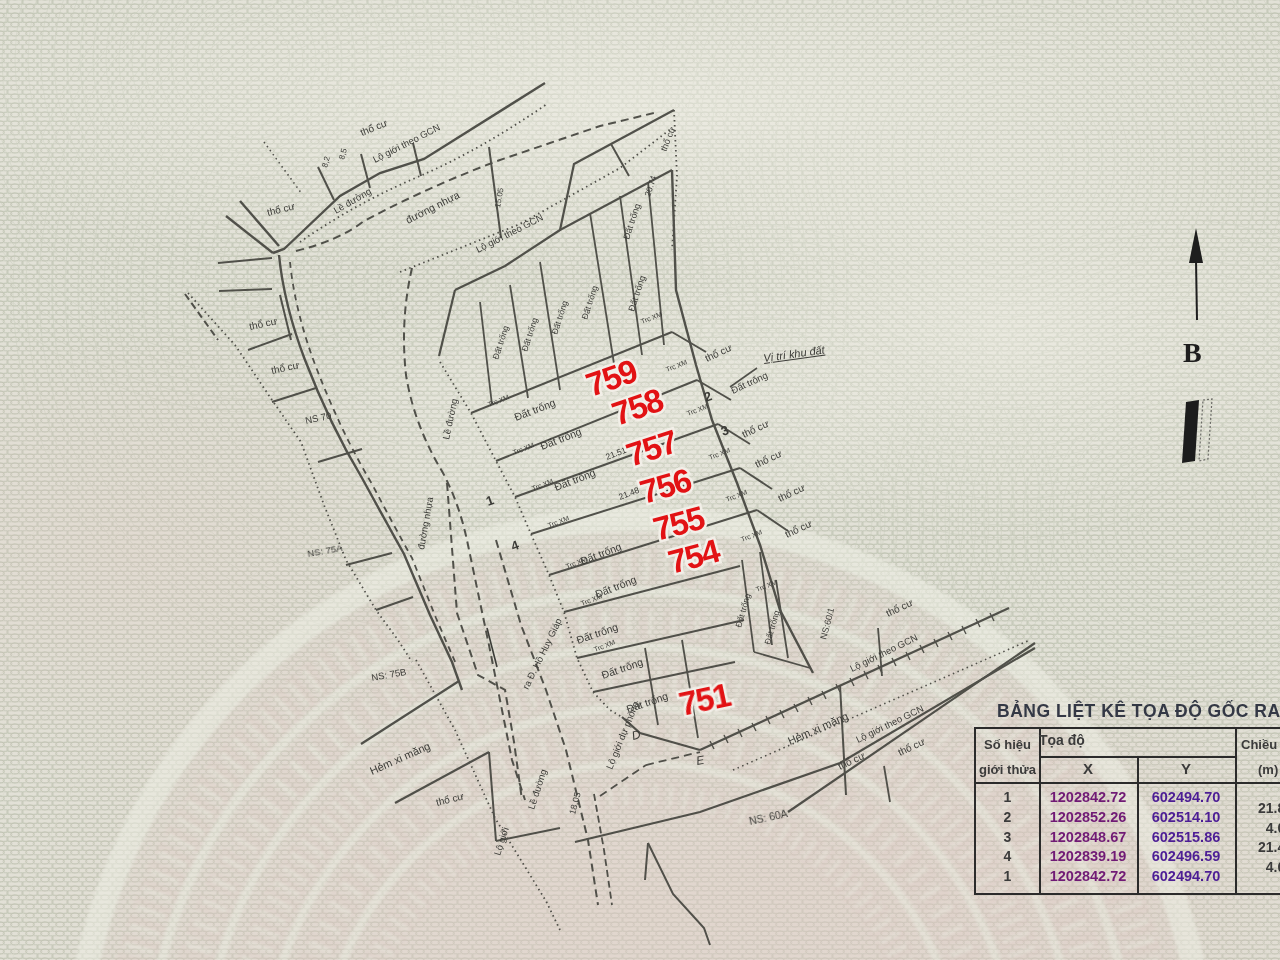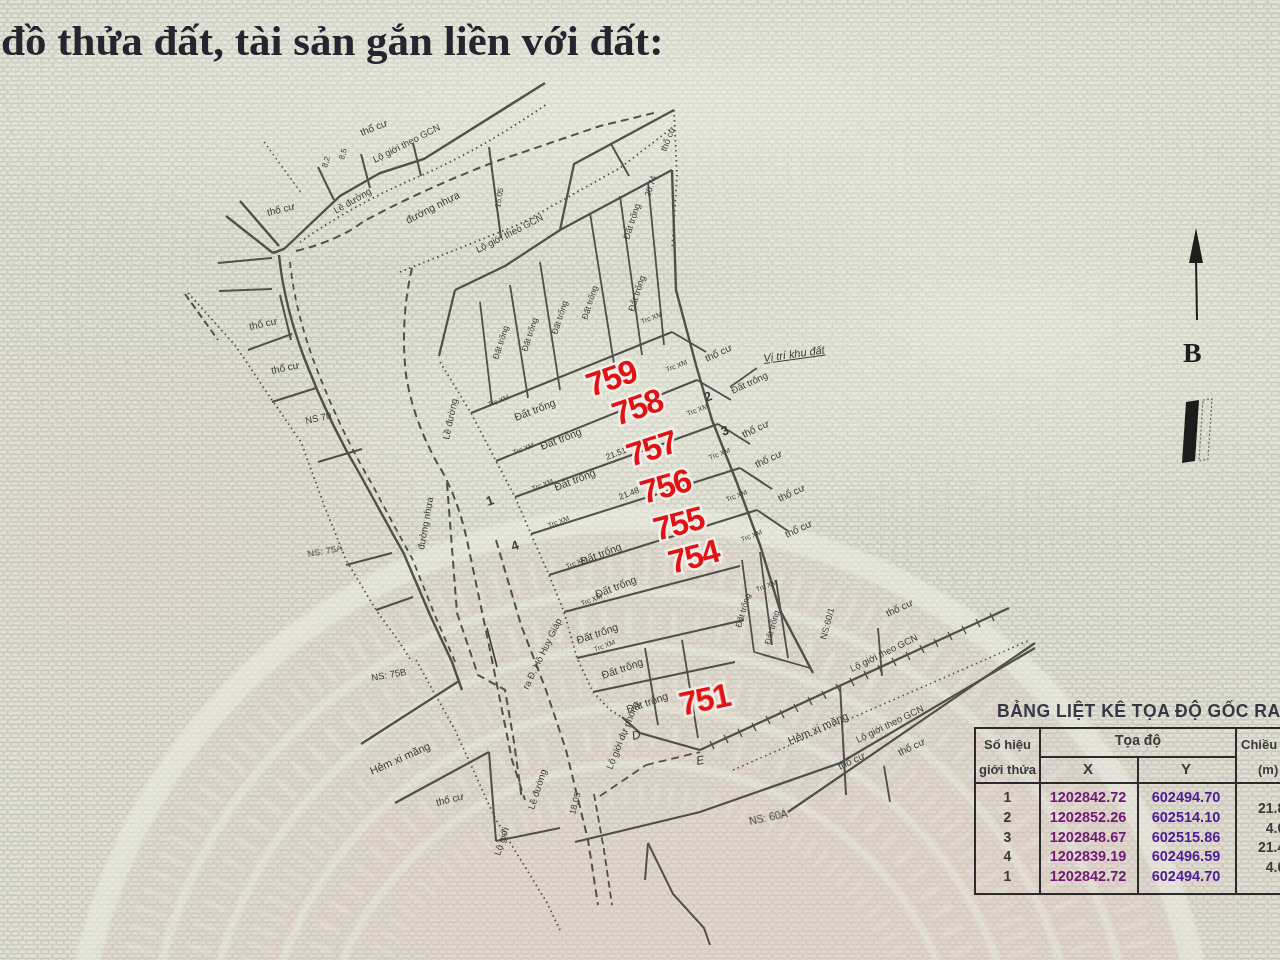--- a/index.html
+++ b/index.html
@@ -553,33 +553,32 @@
 
   <div style="position:absolute;left:63px;top:0;width:2px;height:164px;background:#2b2b2b;"></div>
   <div style="position:absolute;left:161px;top:27px;width:2px;height:137px;background:#2b2b2b;"></div>
   <div style="position:absolute;left:259px;top:0;width:2px;height:164px;background:#2b2b2b;"></div>
   <div style="position:absolute;left:63px;top:27px;width:198px;height:2px;background:#2b2b2b;"></div>
   <div style="position:absolute;left:0;top:53px;width:330px;height:2px;background:#2b2b2b;"></div>
 
   <div style="position:absolute;left:0;top:8px;width:63px;text-align:center;font-size:13px;font-weight:bold;color:#3b3b3b;">Số hiệu</div>
   <div style="position:absolute;left:0;top:33px;width:63px;text-align:center;font-size:13px;font-weight:bold;color:#3b3b3b;">giới thửa</div>
 
-  <div style="position:absolute;left:63px;top:3px;width:198px;text-align:center;font-size:14px;font-weight:bold;color:#3b3b3b;">Tọa độ</div>
+  <div style="position:absolute;left:63px;top:3px;width:198px;text-align:left;font-size:14px;font-weight:bold;color:#3b3b3b;">Tọa độ</div>
 
   <div style="position:absolute;left:63px;top:31px;width:98px;text-align:center;font-size:15px;font-weight:bold;color:#3b3b3b;">X</div>
 
   <div style="position:absolute;left:161px;top:31px;width:98px;text-align:center;font-size:15px;font-weight:bold;color:#3b3b3b;">Y</div>
 
   <div style="position:absolute;left:265px;top:8px;width:70px;font-size:13px;font-weight:bold;color:#3b3b3b;white-space:nowrap;">Chiều dài</div>
   <div style="position:absolute;left:282px;top:33px;width:40px;font-size:13px;font-weight:bold;color:#3b3b3b;">(m)</div>
 
   <div style="position:absolute;left:0;top:59px;width:63px;text-align:center;font-size:14px;font-weight:bold;color:#3b3b3b;line-height:19.8px;">1<br>2<br>3<br>4<br>1</div>
 
   <div style="position:absolute;left:63px;top:59px;width:98px;text-align:center;font-size:14.5px;font-weight:bold;color:#701a75;line-height:19.8px;">1202842.72<br>1202852.26<br>1202848.67<br>1202839.19<br>1202842.72</div>
 
   <div style="position:absolute;left:161px;top:59px;width:98px;text-align:center;font-size:14.5px;font-weight:bold;color:#4c1d95;line-height:19.8px;">602494.70<br>602514.10<br>602515.86<br>602496.59<br>602494.70</div>
 
   <div style="position:absolute;left:282px;top:70px;width:50px;font-size:14px;font-weight:bold;color:#3b3b3b;line-height:19.5px;">21.81<br>&nbsp;&nbsp;4.00<br>21.45<br>&nbsp;&nbsp;4.00</div>
 </div>
 
-<div id="title">đồ thửa đất, tài sản gắn liền với đất:</div>
 
 </div>
 
 </body></html>

